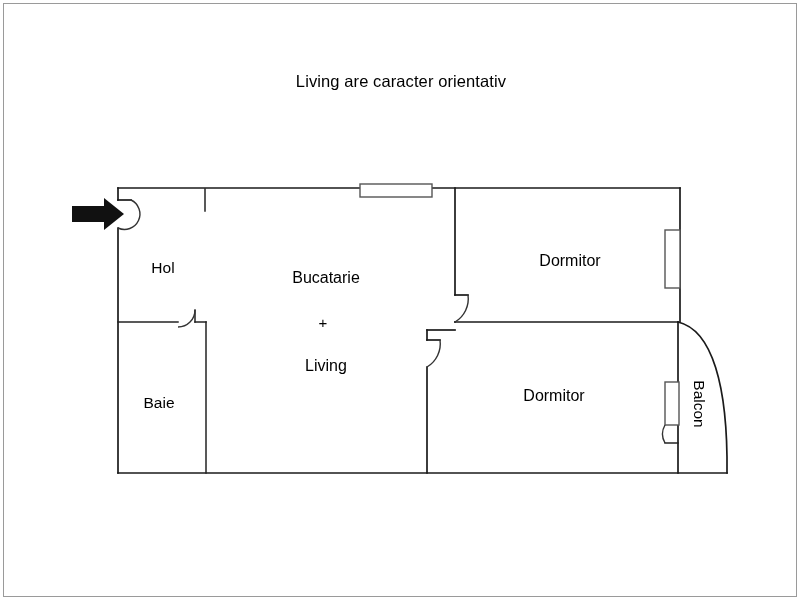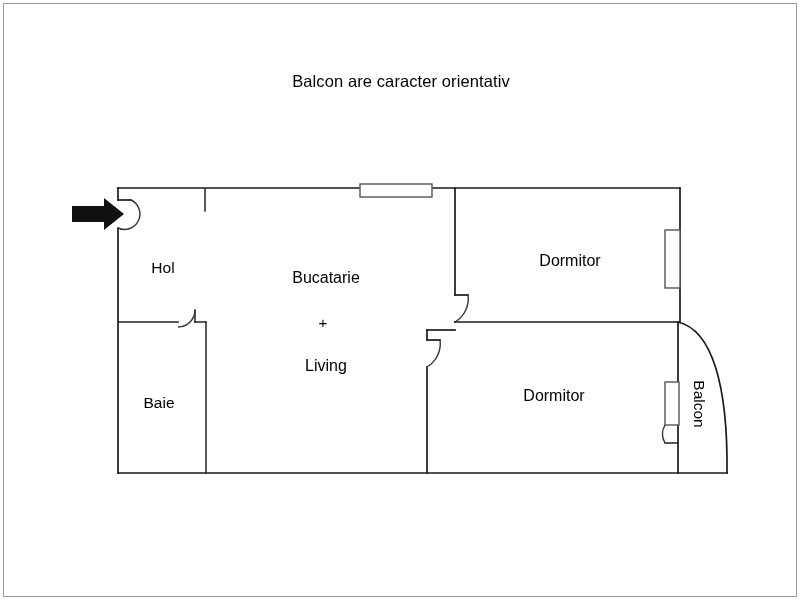--- a/index.html
+++ b/index.html
@@ -92,21 +92,21 @@
     stroke: none;
   }
 </style>
 </head>
 <body>
 
 <div id="page">
 
   <div id="outer-frame"></div>
 
-  <div id="plan-title">Balcon are caracter orientativ</div>
+  <div id="plan-title">Living are caracter orientativ</div>
 
   <svg id="floorplan-svg" width="802" height="602" viewBox="0 0 802 602">
 
     <path class="wall" d="M 118 188 L 680 188"></path>
 
     <path class="wall" d="M 118 188 L 118 200"></path>
 
     <path class="wall" d="M 118 228 L 118 473"></path>
 
     <path class="wall" d="M 118 473 L 727 473"></path>

